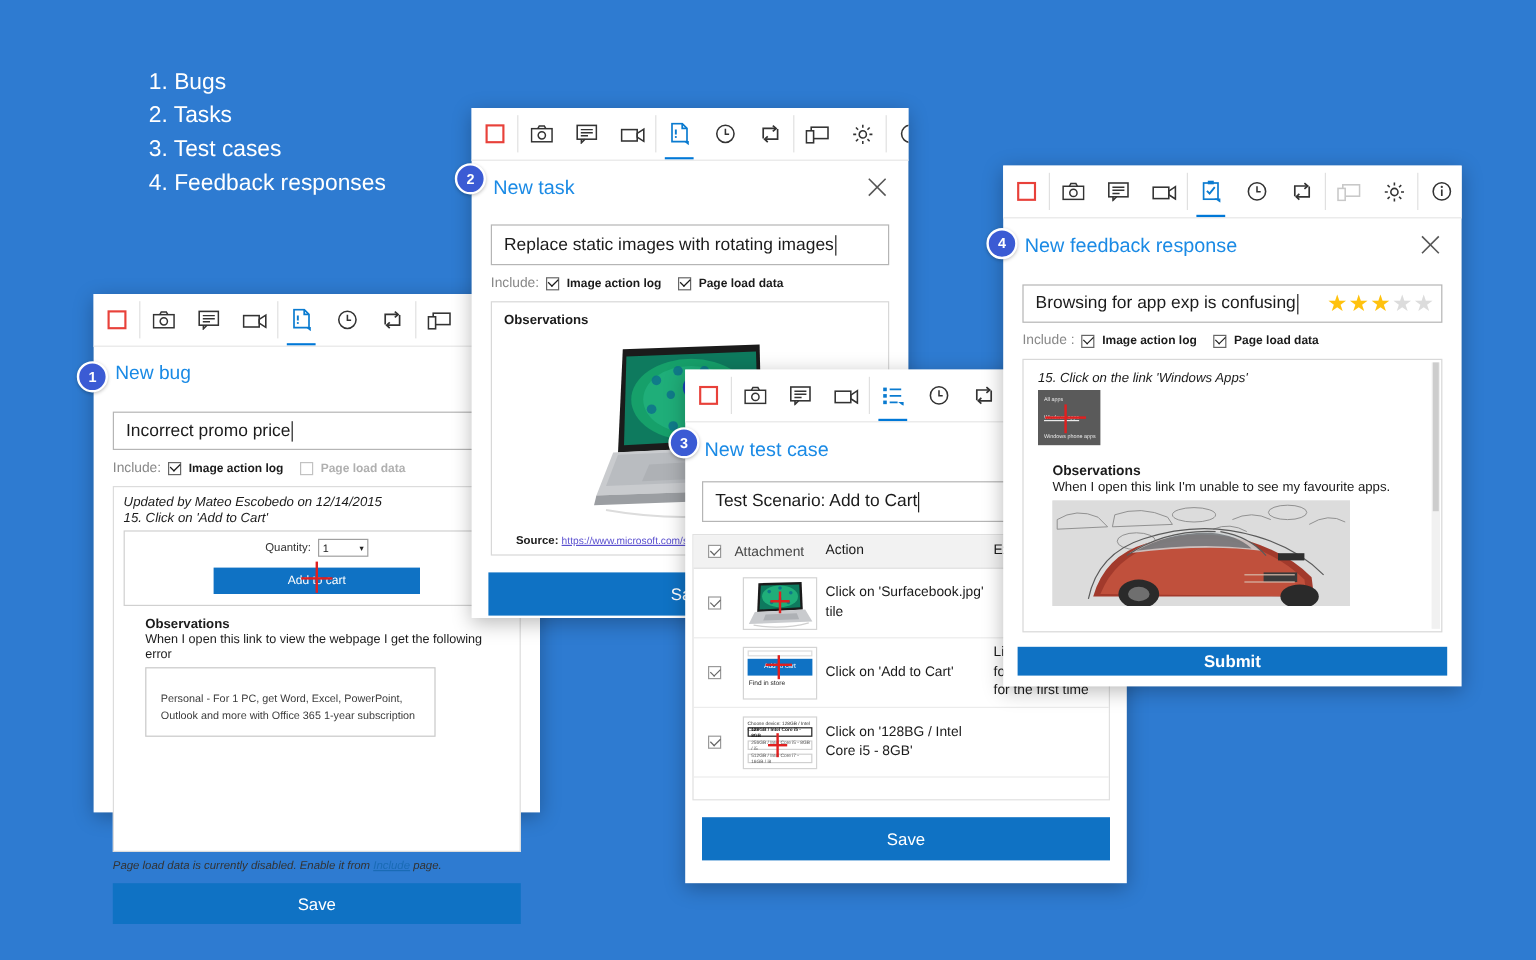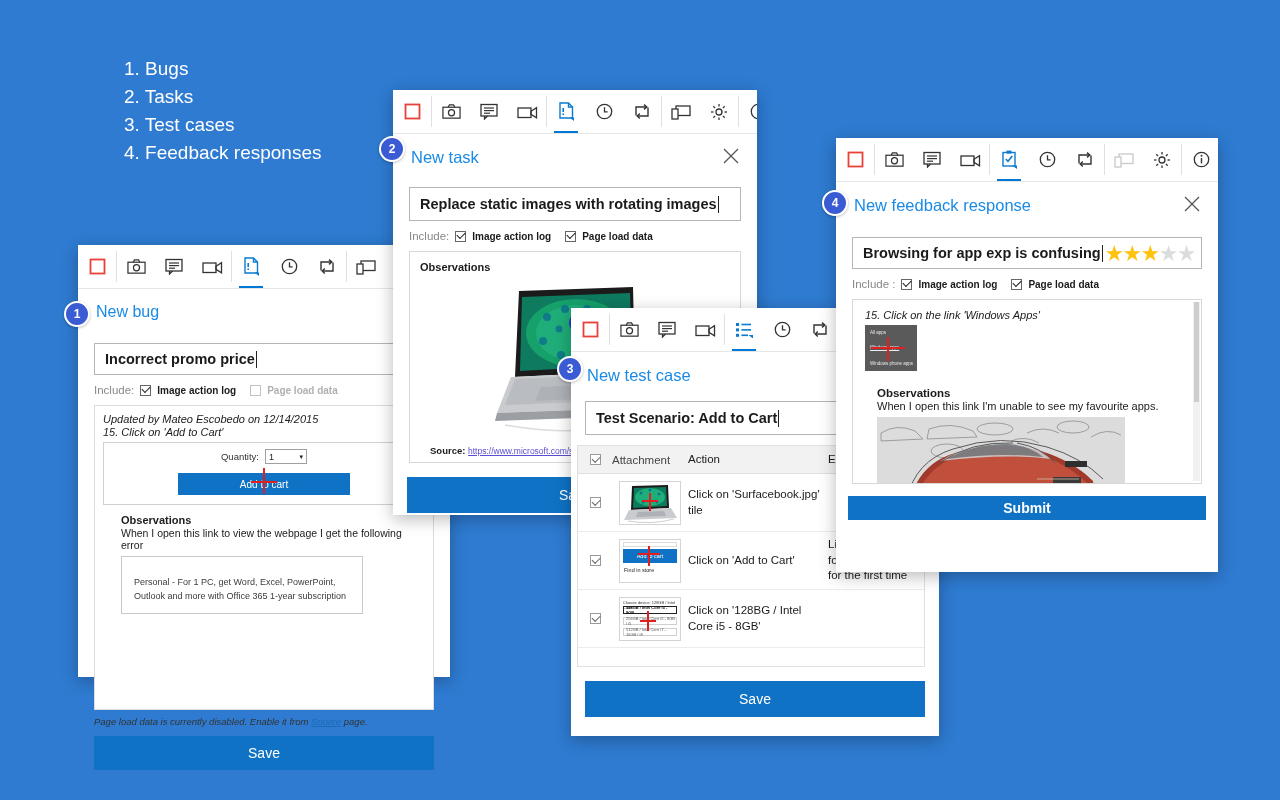--- a/index.html
+++ b/index.html
@@ -56,21 +56,21 @@
     position:absolute; width:26px; height:26px; border-radius:50%;
     background:#3b5bd4; color:#fff; font-size:12px; font-weight:600;
     display:flex; align-items:center; justify-content:center;
     border:2px solid #fff; z-index:40;
     box-shadow:0 1px 3px rgba(0,0,0,.25);
   }
 
   .field {
     margin:14px 16px 0 16px; border:1px solid #b5b5b5; height:32px;
     display:flex; align-items:center; padding:0 10px;
-    font-size:14.5px; color:#1b1b1b; background:#fff; position:relative;font-weight:bold;
+    font-size:14.5px; color:#1b1b1b; background:#fff; position:relative;
   }
   .caret { display:inline-block; width:1px; height:17px; background:#222; margin-left:1px; }
 
   .include-row {
     margin:9px 16px 0 16px; font-size:11.5px; color:#333;
     display:flex; align-items:center; gap:6px; white-space:nowrap;
   }
   .include-label { color:#888; }
   .cb {
     width:11px; height:11px; border:1px solid #666; display:inline-block;
@@ -304,21 +304,21 @@
         <div class="obs-head">Observations</div>
         <div style="font-size:10.5px; color:#1b1b1b; margin-top:1px;">When I open this link to view the webpage I get the following error</div>
       </div>
 
       <div class="ad-box">
         <div class="ad-p">Personal - For 1 PC, get Word, Excel, PowerPoint, Outlook and more with Office 365 1-year subscription</div>
       </div>
     </div>
 
     <div class="footnote" style="margin:6px 16px 0 16px;">
-      <span>Page load data is currently disabled. Enable it from </span><a href="#">Source</a><span> page.</span>
+      <span>Page load data is currently disabled. Enable it from </span><a href="#">Include</a><span> page.</span>
     </div>
 
     <div class="primary-btn" style="margin:9px 16px 0 16px; height:34px;">
       <span>Save</span>
     </div>
   </div>
 </div>
 
 <div class="win" id="win-task">
   <div class="toolbar">
@@ -767,21 +767,21 @@
     </div>
 
     <div class="include-row">
       <span class="include-label">Include :</span>
       <span class="cb on"></span>
       <span class="chk-txt">Image action log</span>
       <span class="cb on" style="margin-left:8px;"></span>
       <span class="chk-txt">Page load data</span>
     </div>
 
-    <div class="panel" style="height:185px; padding:9px 10px 0 12px;">
+    <div class="panel" style="height:228px; padding:9px 10px 0 12px;">
       <div class="scrollbar">
           <span class="thumb2"></span>
         </div>
 
       <div class="italic-line">15. Click on the link 'Windows Apps'</div>
 
       <div class="tile-dark">
         <div style="top:5px;">All apps</div>
         <div style="top:20px; text-decoration:underline;">Windows apps</div>
         <div style="top:36px;">Windows phone apps</div>

